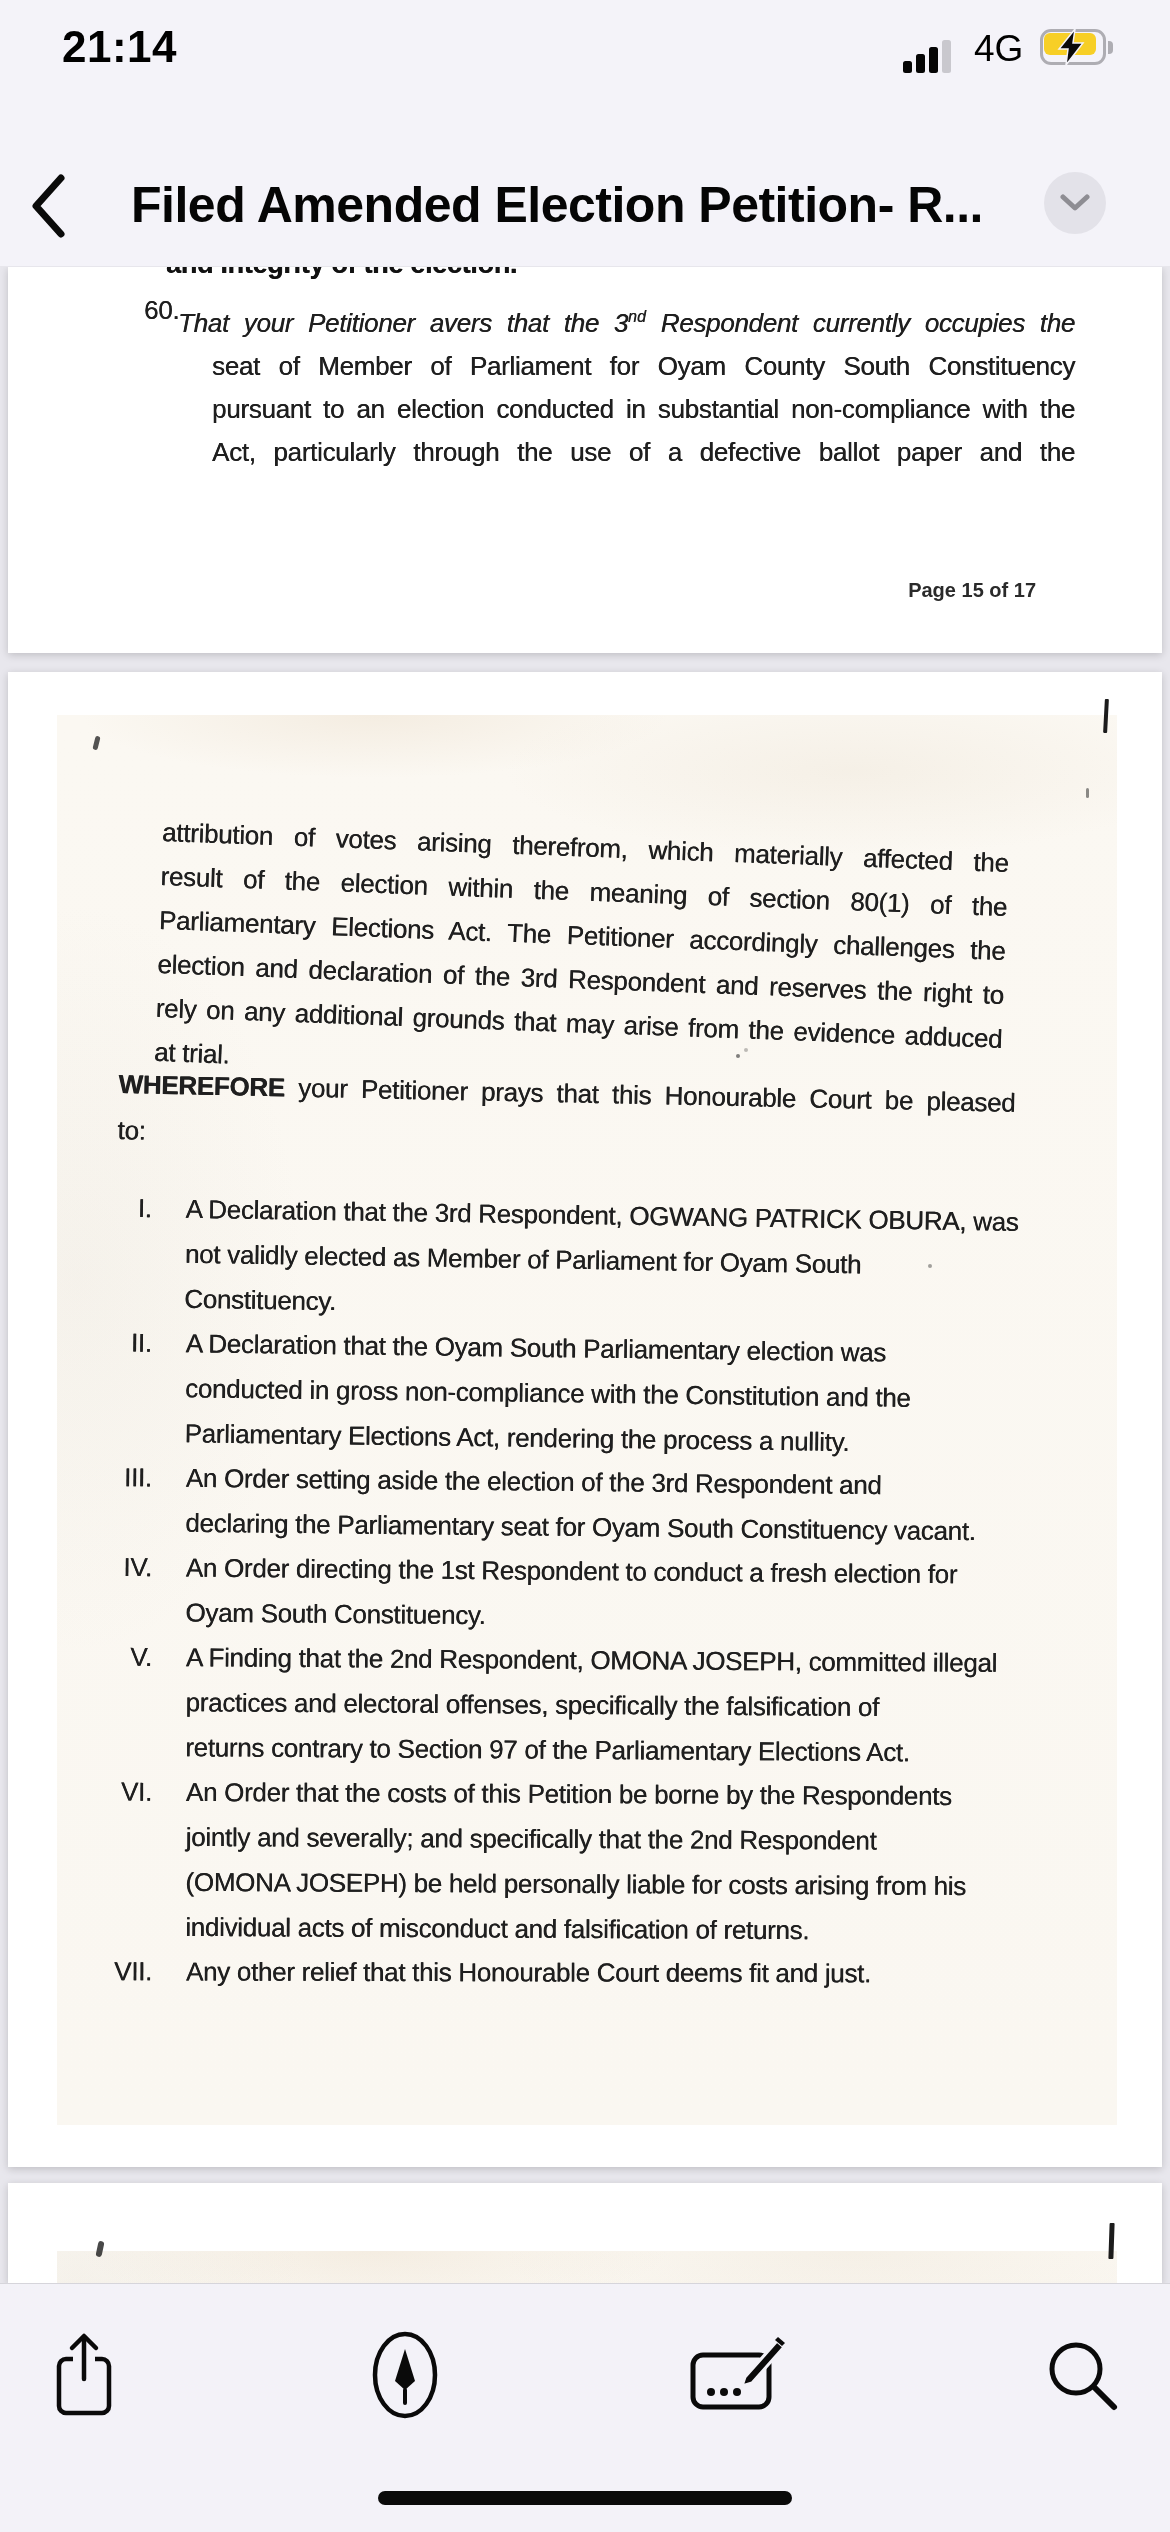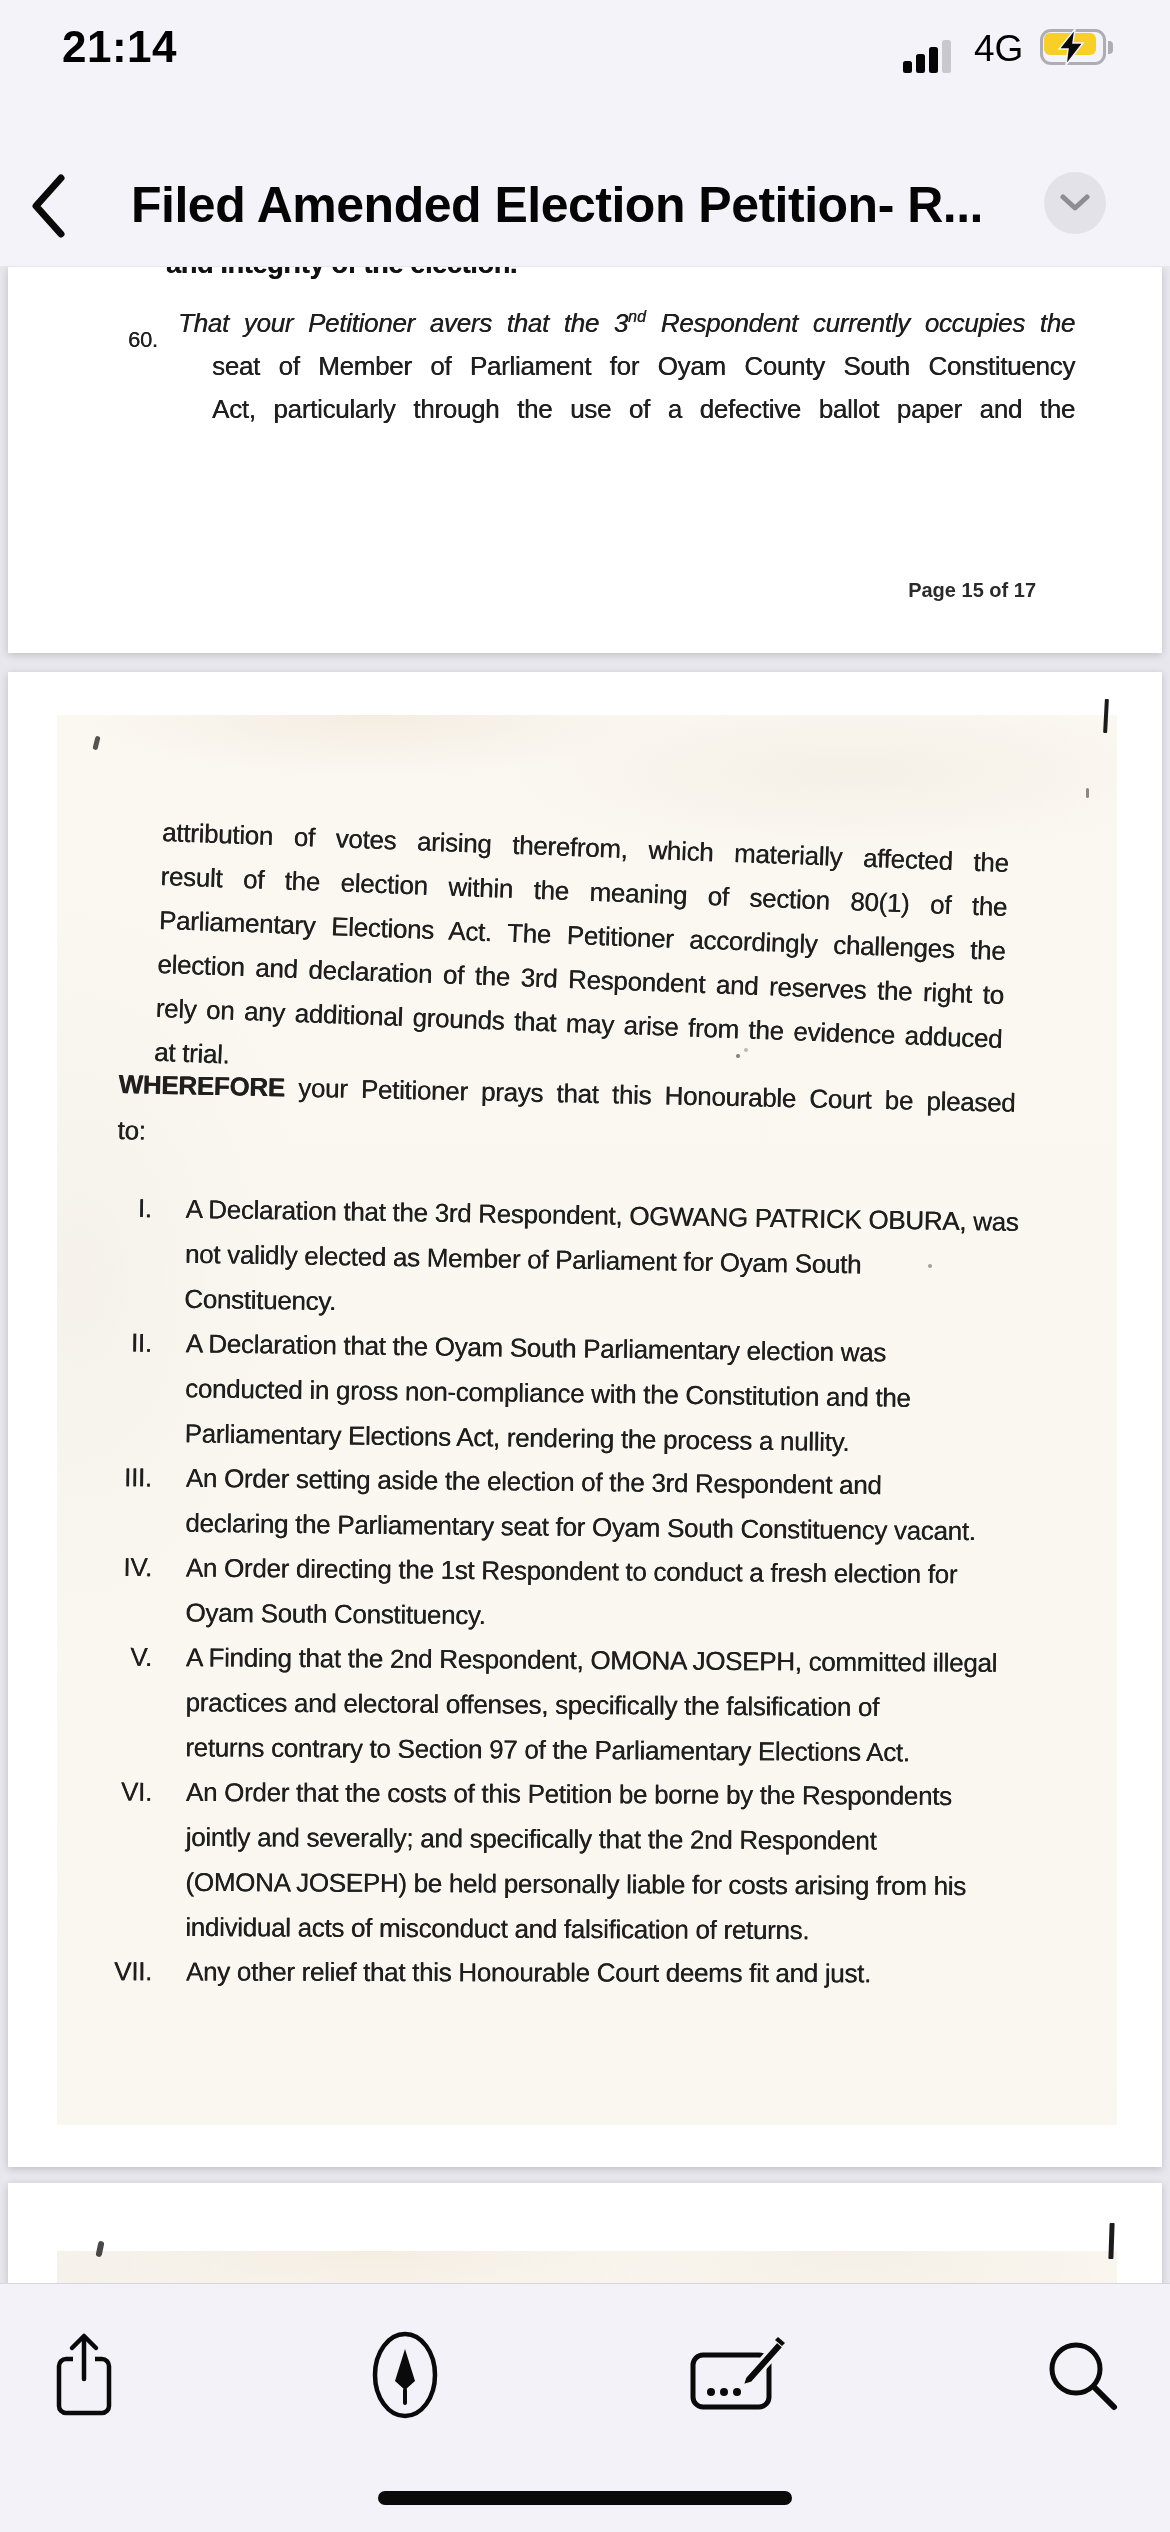--- a/index.html
+++ b/index.html
@@ -48,21 +48,21 @@
   }
   .page2 .scan-bg{top:43px;height:1410px;}
   .page3 .scan-bg{top:68px;height:40px;}
   
   .scan-text{font-size:26px;color:#1f1f1f;letter-spacing:-0.3px;text-shadow:0.35px 0 0 #222;}
   .jline{text-align:justify;text-align-last:justify;}
   .lline{text-align:left;white-space:nowrap;}
   
   .cut-line-clip{position:absolute;left:158px;top:0;width:560px;height:13px;overflow:hidden;}
   .cut-line-clip span{display:block;margin-top:-18px;font-size:27px;font-weight:bold;color:#111;letter-spacing:-0.3px;}
-  .p1-num{position:absolute;left:120px;top:28px;font-size:22px;margin-top:32px;}
+  .p1-num{position:absolute;left:136px;top:28px;font-size:26px;}
   .p1-para{position:absolute;left:204px;top:28px;width:863px;line-height:43px;}
   .p1-para .first{margin-left:-34px;font-style:italic;}
   .p1-para sup{font-size:16px;letter-spacing:0;}
   .p1-pagelabel{position:absolute;right:126px;top:268px;font-size:20px;font-weight:bold;color:#2a2a2a;margin-top:44px;}
   
   .p2-intro{position:absolute;left:155px;top:138px;width:847px;line-height:44px;
     transform:rotate(2.1deg);transform-origin:left top;}
   .p2-wherefore{position:absolute;left:111px;top:389px;width:897px;line-height:46px;
     transform:rotate(1.2deg);transform-origin:left top;}
   .p2-wherefore .b{font-weight:bold;}
@@ -148,20 +148,21 @@
       <div class="cut-line-clip">
         <span class="scan-text">and integrity of the election.</span>
       </div>
       <div class="p1-num scan-text">60.</div>
       <div class="p1-para scan-text">
         <div class="jline first">
           <span>That your Petitioner avers that the 3</span><sup>nd</sup><span> Respondent currently occupies the</span>
         </div>
         <div>
             <div class="jline">seat of Member of Parliament for Oyam County South Constituency</div>
+            <div class="jline">pursuant to an election conducted in substantial non-compliance with the</div>
             <div class="jline">Act, particularly through the use of a defective ballot paper and the</div>
           </div>
       </div>
       <div class="p1-pagelabel">Page 15 of 17</div>
     </div>
 
     <div class="page-card page2">
       <div class="scan-bg"></div>
       <div class="artifact a1"></div>
       <div class="artifact a2"></div>

